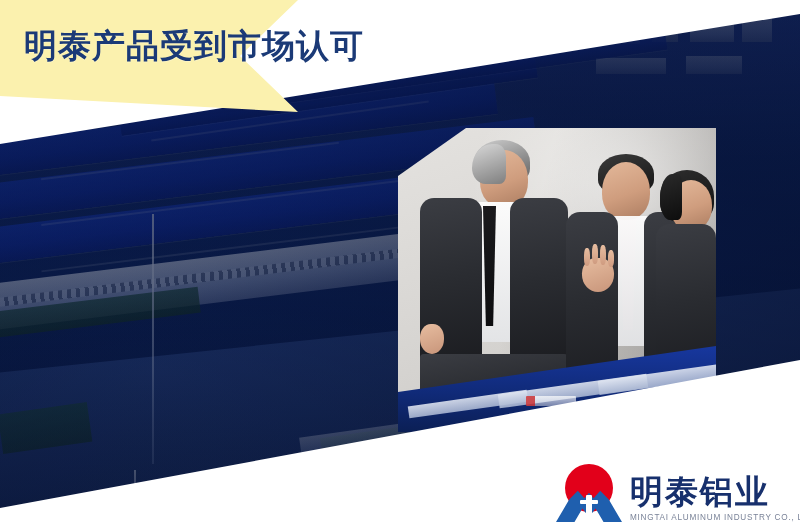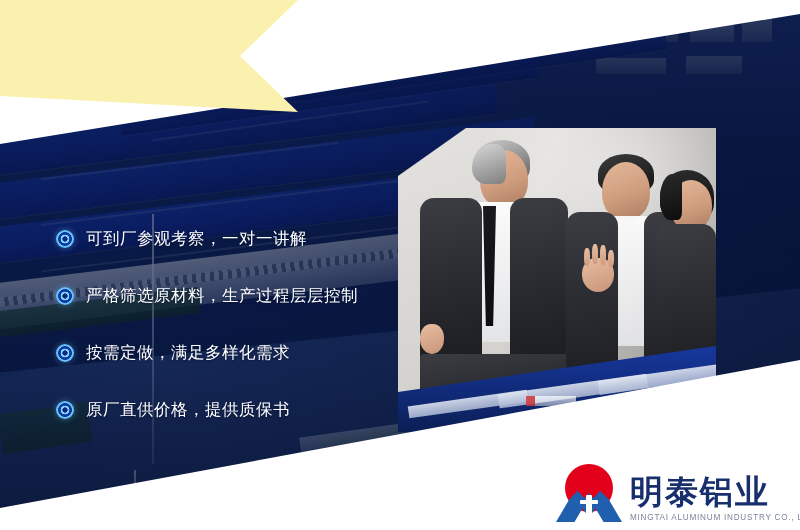--- a/index.html
+++ b/index.html
@@ -333,20 +333,21 @@
     <div class="pole" style="left:152px;top:214px;height:250px;"></div>
     <div class="pole" style="left:134px;top:470px;height:50px;"></div>
     <div class="pole" style="left:410px;top:468px;height:50px;"></div>
 
     <div class="dark-wash"></div>
   </div>
 
   <div class="top-white"></div>
   <div class="yellow-wedge"></div>
 
+  <div class="headline">明泰产品受到市场认可</div>
 
   <div class="photo">
     <div class="studio-shadow"></div>
 
     <div>
       <div class="hair" style="left:76px;top:12px;width:56px;height:44px;background:linear-gradient(160deg,#cfcfcf 0%,#8e8e8e 55%,#5d5d5d 100%);"></div>
       <div class="head" style="left:82px;top:22px;width:48px;height:58px;"></div>
       <div class="hair" style="left:74px;top:16px;width:34px;height:40px;background:linear-gradient(160deg,#d8d8d8,#7f7f7f);border-radius:60% 30% 20% 40%;"></div>
       <div class="shirt" style="left:66px;top:74px;width:62px;height:140px;border-radius:6px;"></div>
       <div class="tie" style="left:85px;top:78px;width:13px;height:120px;clip-path:polygon(0 0,100% 0,78% 100%,22% 100%);"></div>
@@ -387,38 +388,20 @@
     <div class="photo-bottom">
       <div class="pb-roof" style="left:10px;top:52px;width:120px;height:12px;transform:rotate(-8deg);"></div>
       <div class="pb-roof" style="left:100px;top:38px;width:150px;height:14px;transform:rotate(-8deg);"></div>
       <div class="pb-roof" style="left:200px;top:26px;width:130px;height:14px;transform:rotate(-8deg);"></div>
       <div class="pb-logo"></div>
     </div>
   </div>
 
   <div class="bottom-white"></div>
 
-  <div class="bullets">
-    <div class="bullet">
-      <span class="bullet-icon"></span>
-      <span class="bullet-text">可到厂参观考察，一对一讲解</span>
-    </div>
-    <div class="bullet">
-      <span class="bullet-icon"></span>
-      <span class="bullet-text">严格筛选原材料，生产过程层层控制</span>
-    </div>
-    <div class="bullet">
-      <span class="bullet-icon"></span>
-      <span class="bullet-text">按需定做，满足多样化需求</span>
-    </div>
-    <div class="bullet">
-      <span class="bullet-icon"></span>
-      <span class="bullet-text">原厂直供价格，提供质保书</span>
-    </div>
-  </div>
 
   <div class="logo">
     <div class="logo-mark">
       <div class="sun"></div>
       <div class="mountain"></div>
       <div class="mountain-stem"></div>
       <div class="mountain-cross"></div>
     </div>
     <div class="logo-text">
       <div class="logo-cn">明泰铝业</div>

